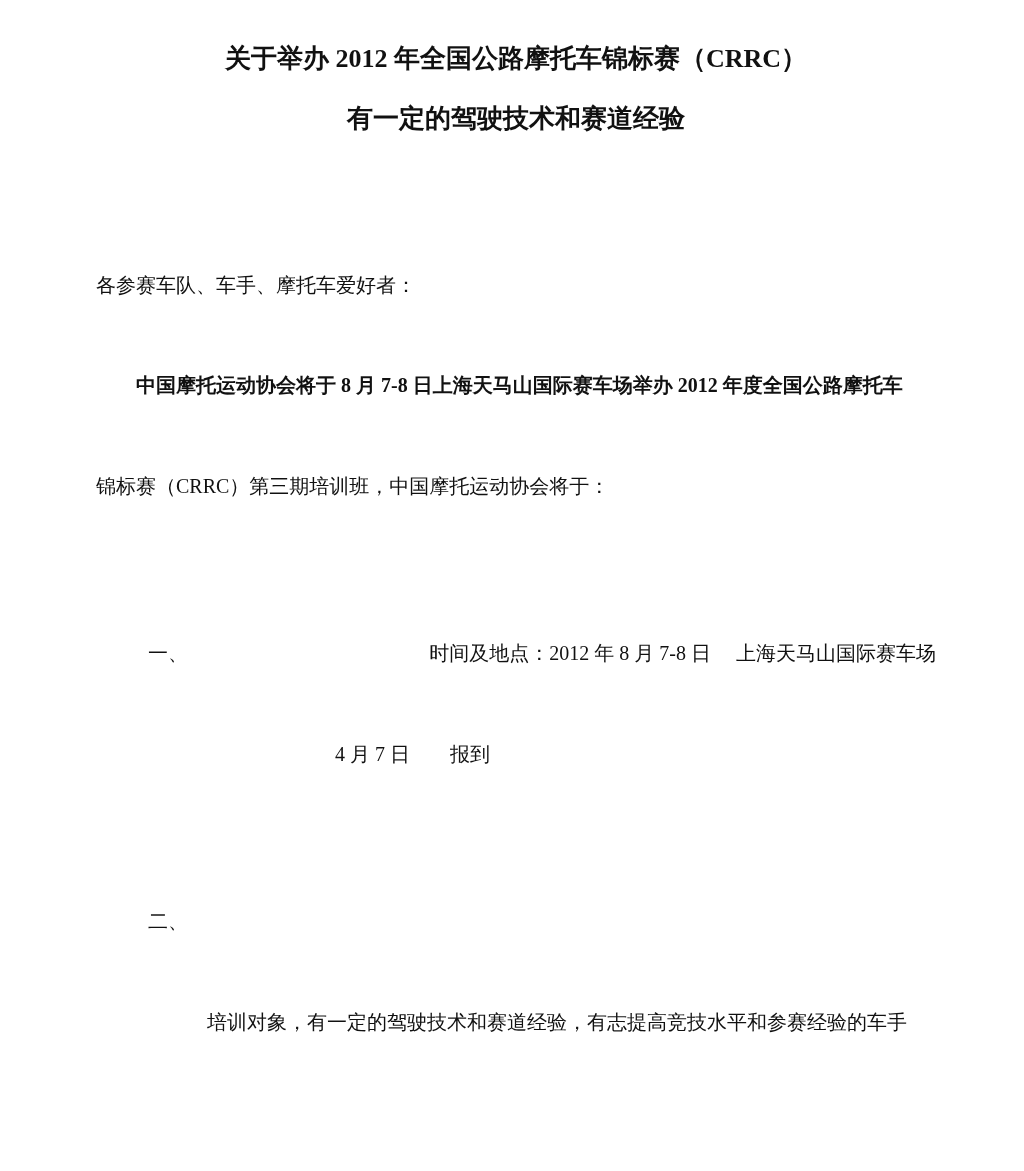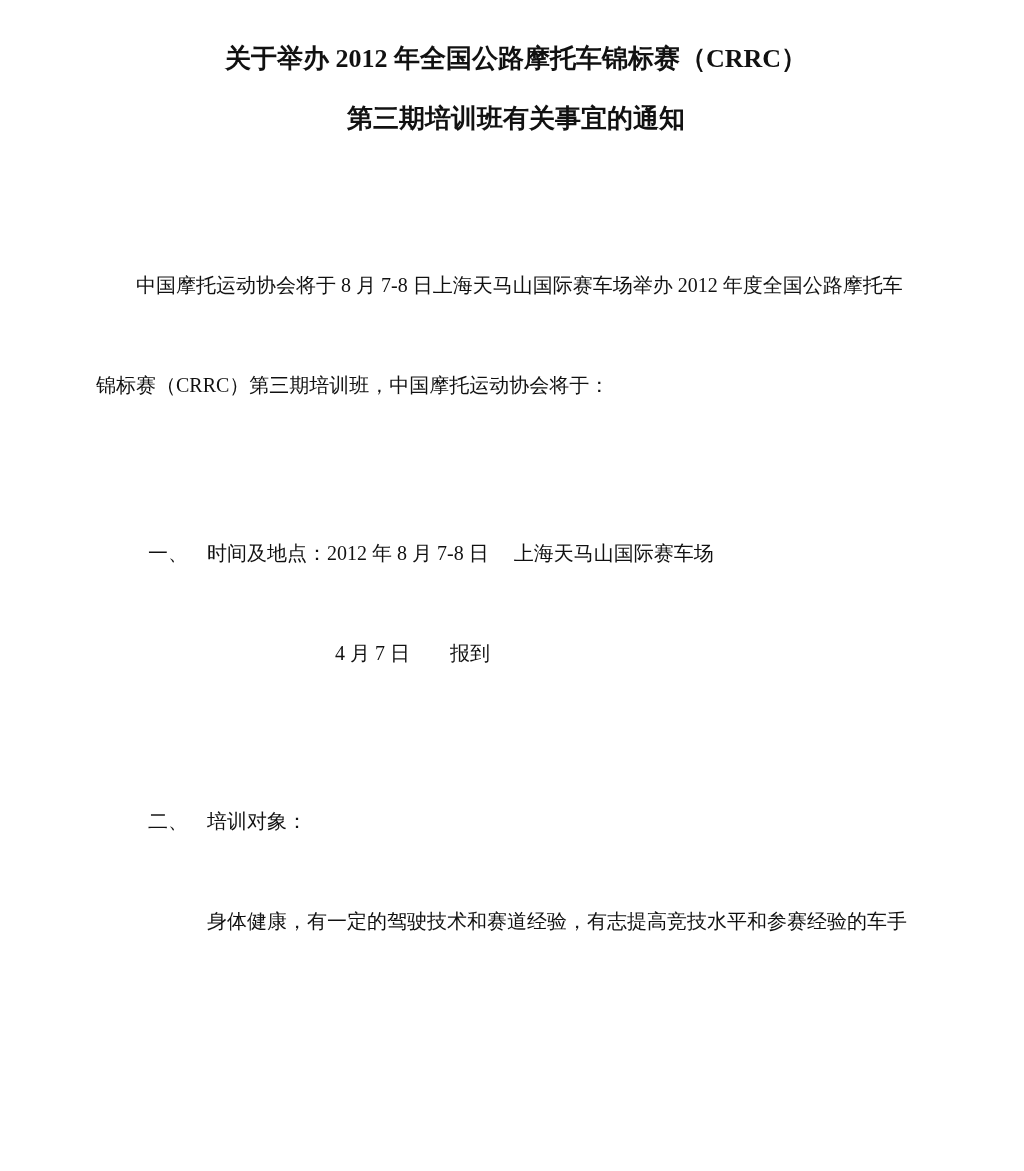--- a/index.html
+++ b/index.html
@@ -22,58 +22,58 @@
     margin: 0;
   }
   .title + .title { margin-top: 22px; }
   .doc-body {
     margin-top: 30px;
     font-size: 20px;
     line-height: 33.5px;
     white-space: pre-wrap;
   }
   .line, .row { margin: 0; padding: 0; }
-  .ind2 { text-indent: 2em; }
+  .ind2 { text-indent: 2em; font-weight: bold; }
   .row { display: flex; }
   .num {
     display: inline-block;
     margin-left: 52px;
     width: 59px;
     flex: none;
   }
-  .txt { flex: 1; }
+  .txt { flex: 1; text-align: right; }
   .cont { margin-left: 111px; }
   .sub  { margin-left: 239px; }
 </style>
 </head>
 <body>
 
 <div class="page">
 
   <div class="title">关于举办 2012 年全国公路摩托车锦标赛（CRRC）</div>
-  <div class="title">第三期培训班有关事宜的通知</div>
+  <div class="title">有一定的驾驶技术和赛道经验</div>
 
   <div class="doc-body">
 
+    <p class="line">各参赛车队、车手、摩托车爱好者：</p>
     <p class="line ind2">中国摩托运动协会将于 8 月 7-8 日上海天马山国际赛车场举办 2012 年度全国公路摩托车</p>
     <p class="line">锦标赛（CRRC）第三期培训班，中国摩托运动协会将于：</p>
 
     
     <div class="row">
       <span class="num">一、</span>
       <span class="txt">时间及地点：2012 年 8 月 7-8 日　 上海天马山国际赛车场</span>
     </div>
     <p class="line sub">4 月 7 日　　报到</p>
 
     
     <div class="row">
       <span class="num">二、</span>
-      <span class="txt">培训对象：</span>
     </div>
-    <p class="line cont">身体健康，有一定的驾驶技术和赛道经验，有志提高竞技水平和参赛经验的车手</p>
+    <p class="line cont">培训对象，有一定的驾驶技术和赛道经验，有志提高竞技水平和参赛经验的车手</p>
     
     
 
     
     
 
     
     
     
     

